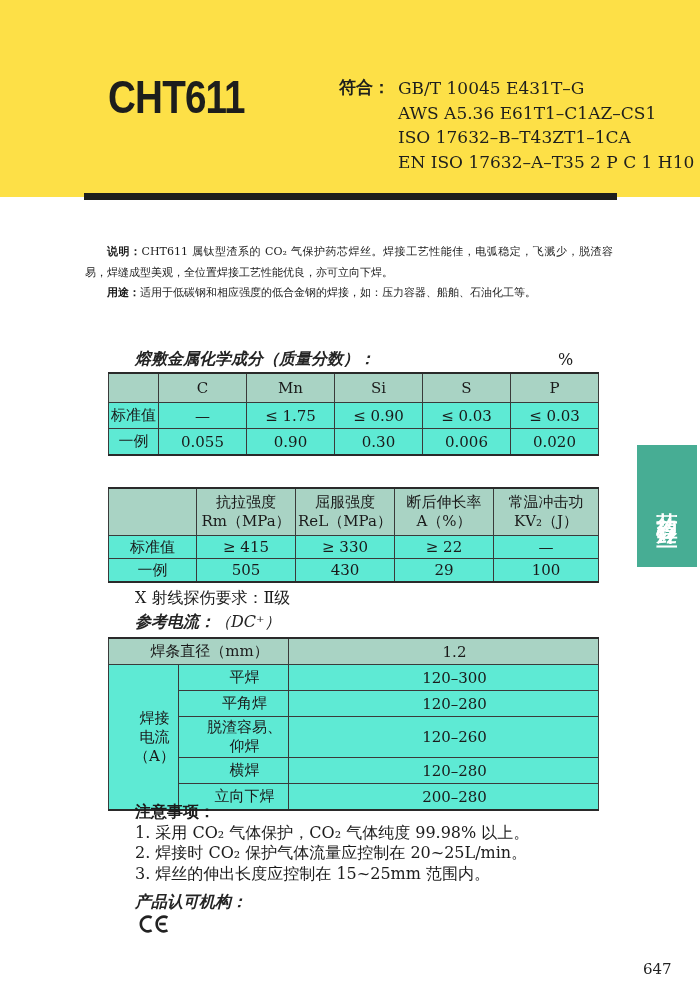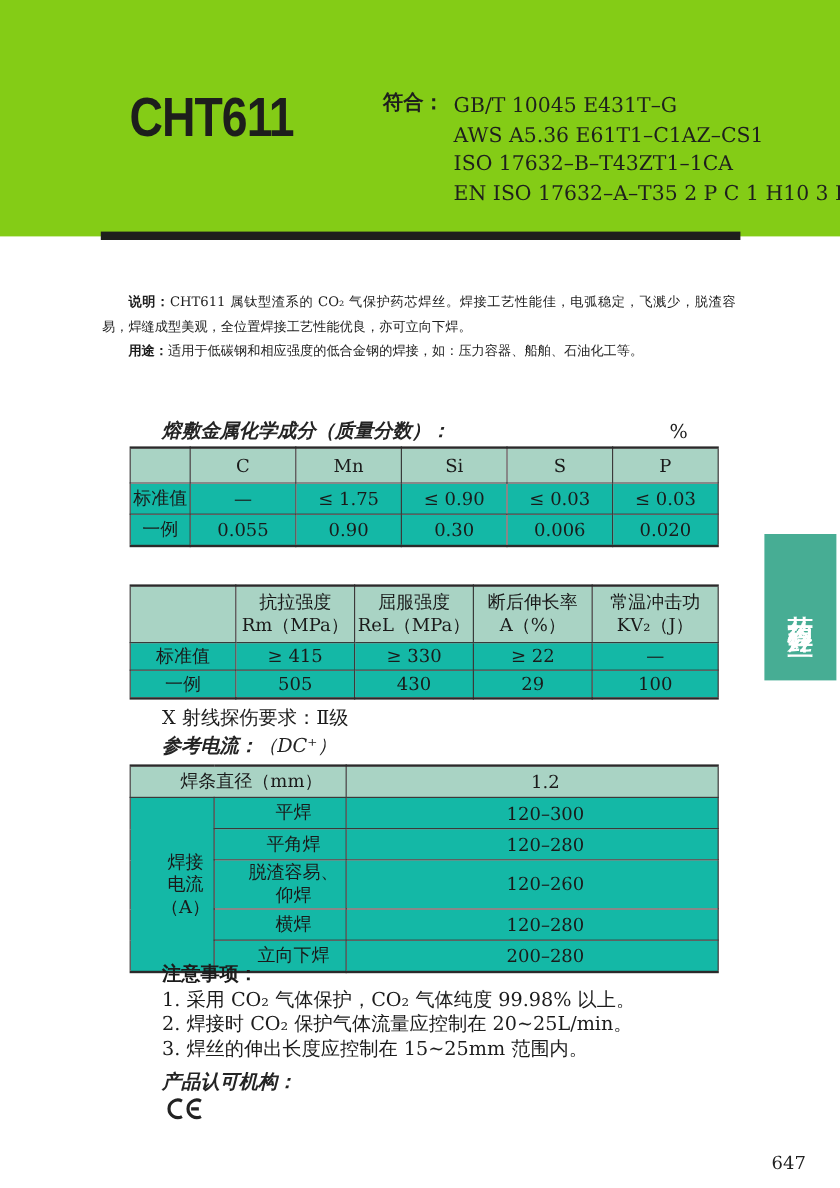--- a/index.html
+++ b/index.html
@@ -7,38 +7,38 @@
     position:relative;
     width:700px;height:990px;
     background:#ffffff;
     font-family:"DejaVu Serif", serif;
     color:#1c1c1c;
     overflow:hidden;
   }
   
   .band{
     position:absolute;left:0;top:0;width:700px;height:197px;
-    background:#84cc16;
+    background:#fde047;
   }
   .product-code{
     position:absolute;left:108px;top:74px;
     font-family:"Liberation Sans", sans-serif;
     font-weight:bold;font-size:46px;line-height:46px;
     letter-spacing:-1px;color:#1d1e1c;
     transform:scaleX(.84);transform-origin:left top;
     white-space:nowrap;
   }
   .standards{
     position:absolute;left:319px;top:76px;
     font-size:17px;line-height:24.5px;color:#1e1f1d;
     display:flex;
   }
   .standards-label{
-    font-family:Liberation Mono, monospace;
-    font-weight:bold;margin-right:8px;white-space:nowrap;
+    font-family:Liberation Serif, serif;
+    font-weight:bold;margin-right:8px;white-space:nowrap;margin-left:20px;
   }
   .standards-list div{white-space:nowrap;}
   .header-rule{
     position:absolute;left:84px;top:193px;width:533px;height:7px;
     background:#1e1f1c;
   }
   
   .intro{
     position:absolute;left:85px;top:242px;width:528px;
     font-size:11px;line-height:20.5px;text-align:justify;
@@ -61,21 +61,21 @@
     font-size:15px;color:#1a1a1a;
   }
   th,td{
     border:1px solid #3a3a3a;
     text-align:center;vertical-align:middle;
     padding:1px 2px;font-weight:normal;
     overflow:hidden;
   }
   table{border-top:2.5px solid #2a2a2a;border-bottom:2.5px solid #2a2a2a;}
   .hdr{background:#a9d3c4;}
-  .bdy{background:#14b8a6;}
+  .bdy{background:#5eead4;}
   .two-line span{display:block;line-height:19px;}
   
   .t-chem{top:372px;}
   .t-chem th{height:26px;}
   .t-chem td{height:23px;}
   
   .t-mech{top:487px;}
   .t-mech th{height:44px;}
   .t-mech td{height:20px;}
   

